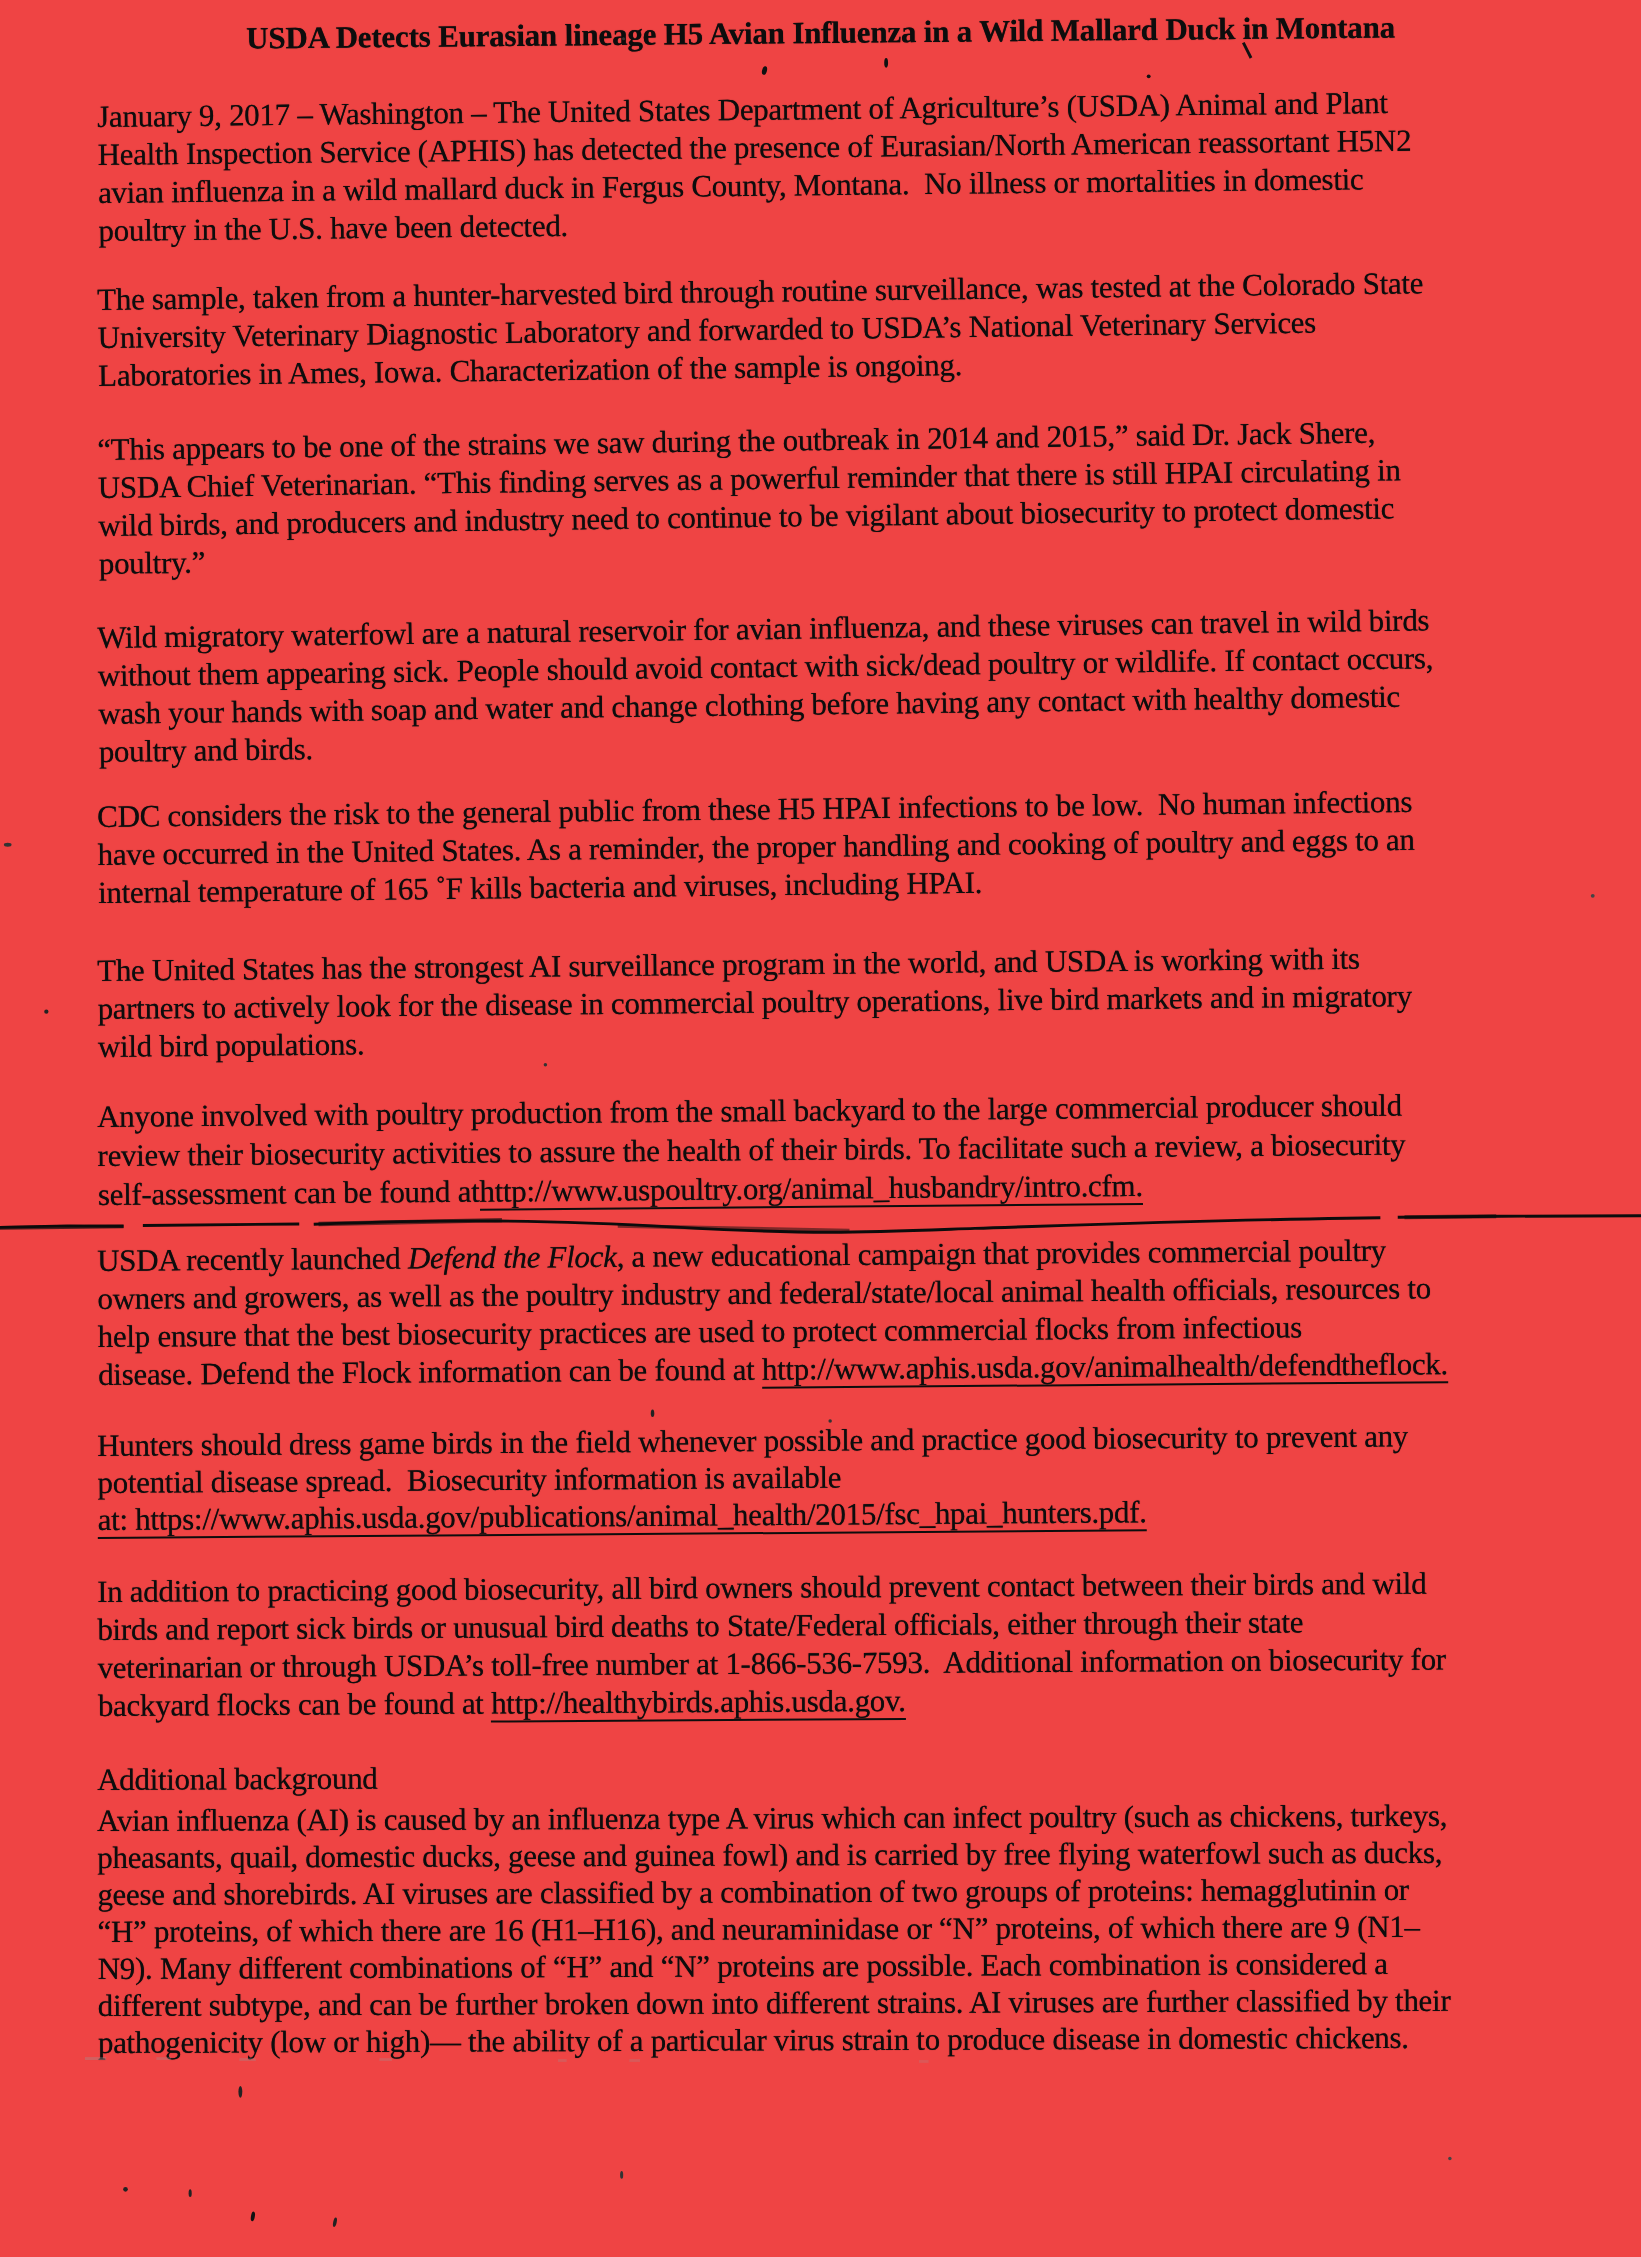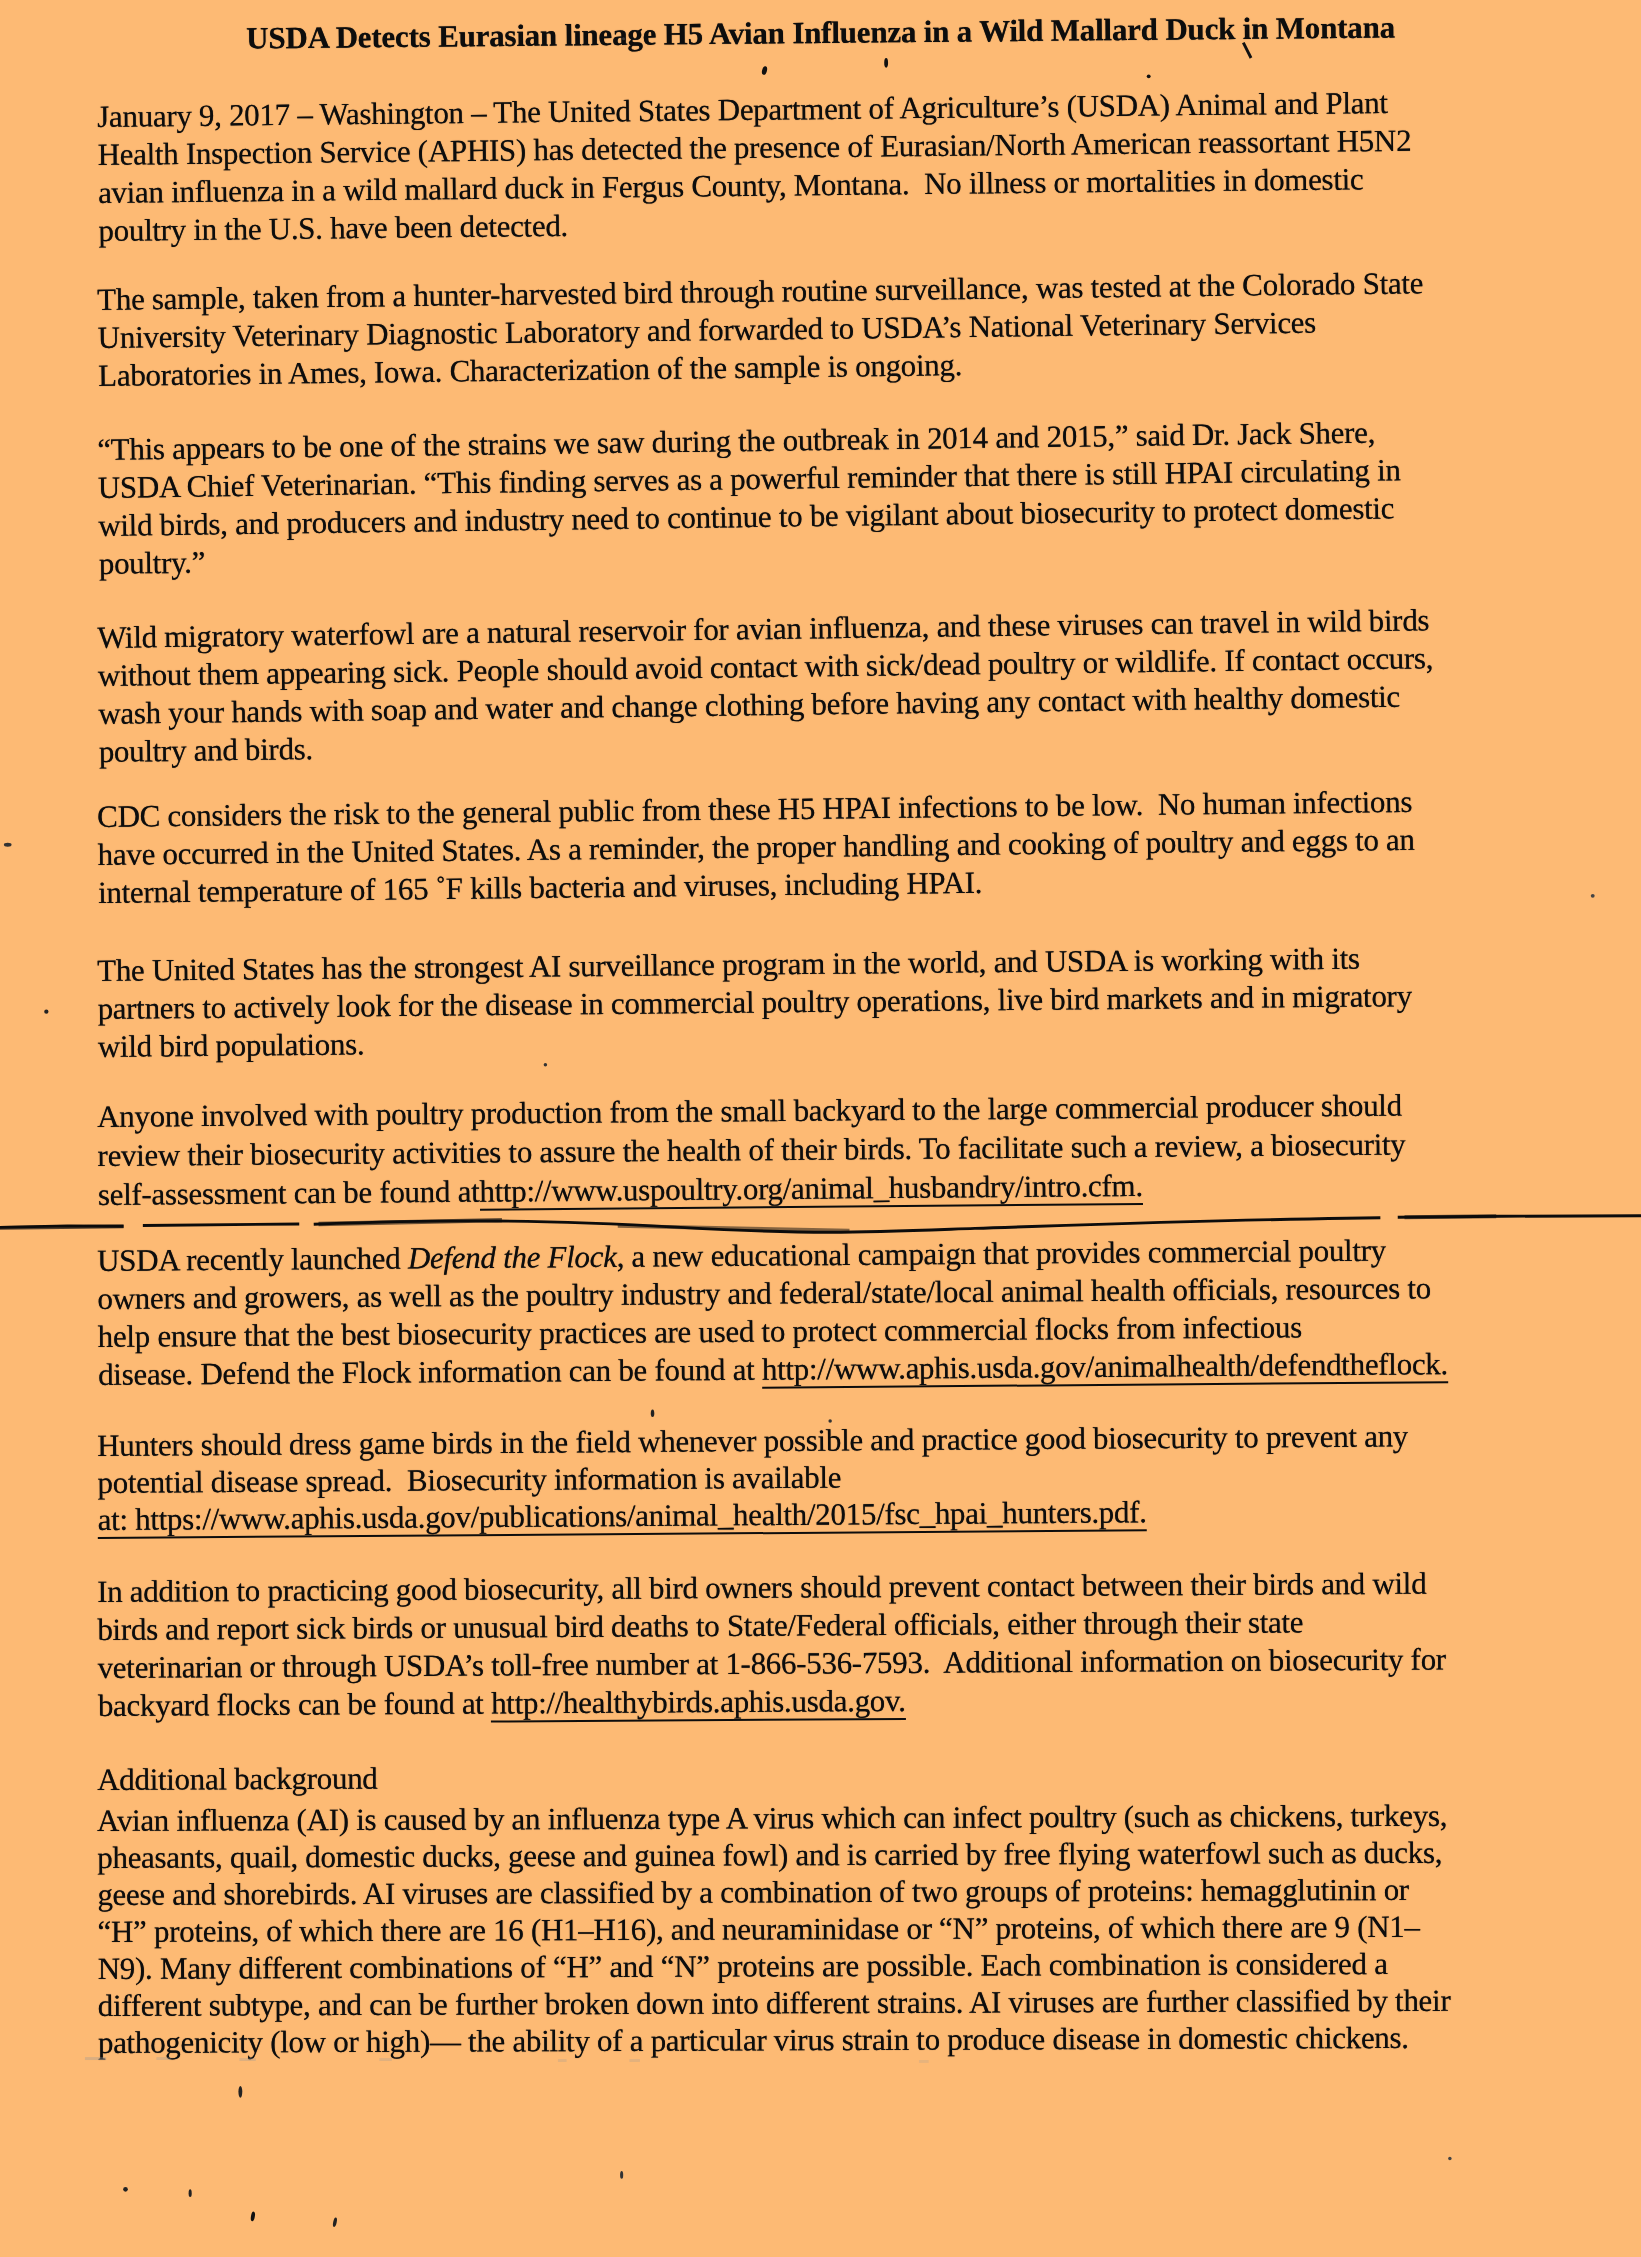--- a/index.html
+++ b/index.html
@@ -4,21 +4,21 @@
 <style>
   * { box-sizing: border-box; }
   html, body { margin: 0; padding: 0; }
   body {
     width: 1641px; height: 2257px;
     background: #ffffff;
     position: relative;
     overflow: hidden;
     font-family: "Liberation Serif", "DejaVu Serif", serif;
   }
-  .page { position: absolute; inset: 0; background: #fdba74; }
+  .page { position: absolute; inset: 0; background: #ef4444; }
 
   .doc-text { color: #0d0d0d; text-shadow: 0 0 0.8px rgba(13,13,13,0.8); }
 
   .title {
     position: absolute; top: 15.4px; left: 0; width: 100%;
     text-align: center;
     font-size: 31px; font-weight: 700;
     letter-spacing: -0.2px;
     white-space: pre;
     transform: rotate(-0.55deg);

